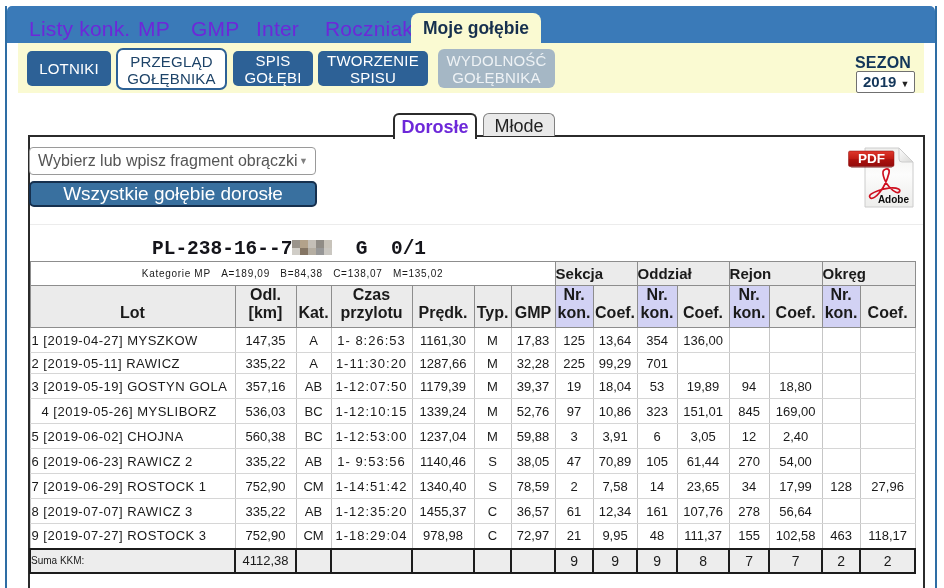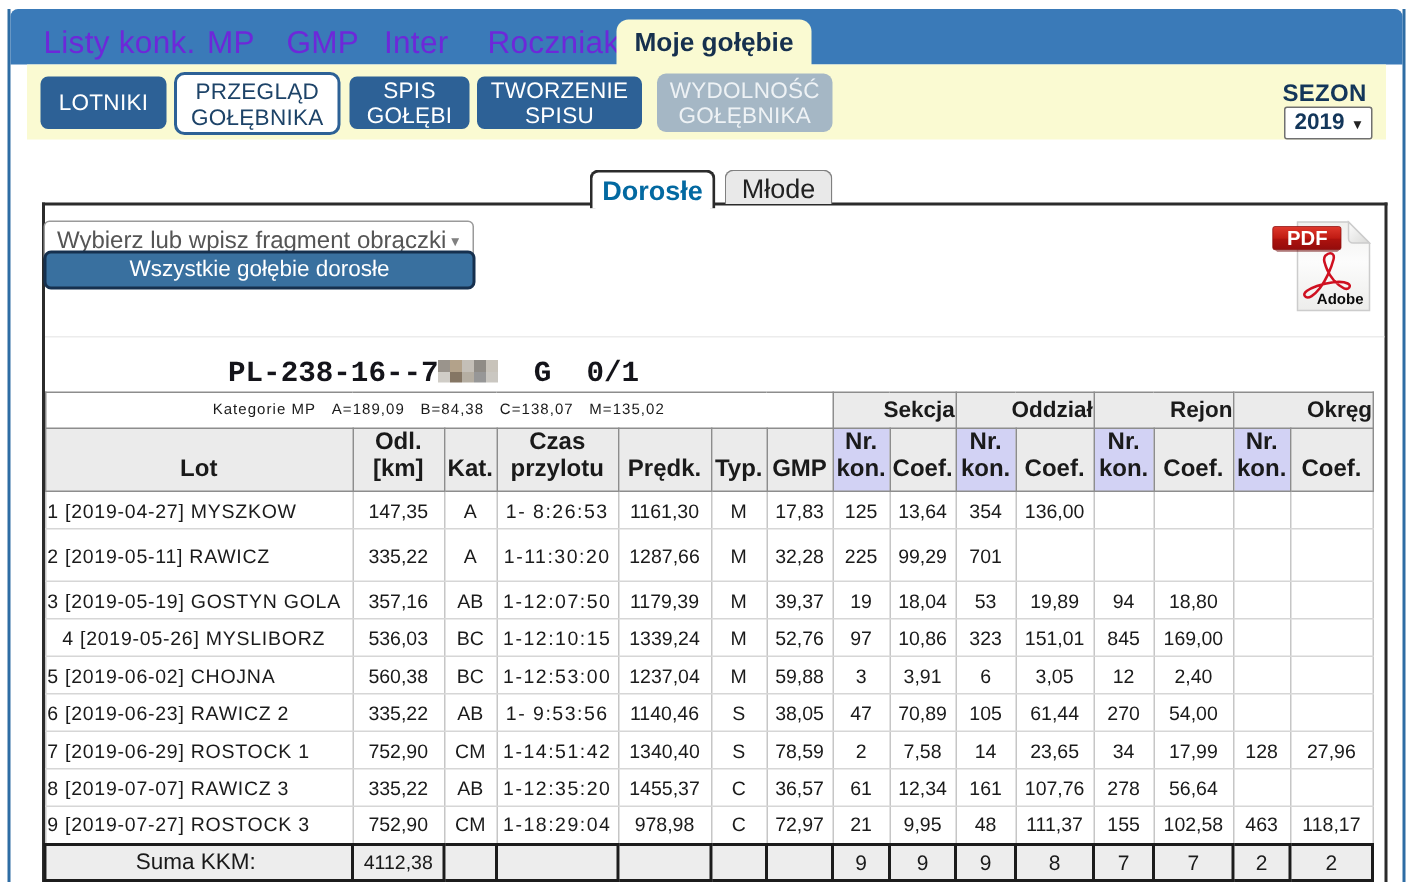--- a/index.html
+++ b/index.html
@@ -3,21 +3,21 @@
 *{margin:0;padding:0;box-sizing:border-box}
 html,body{width:944px;height:588px;background:#fff;font-family:"Liberation Sans",sans-serif;position:relative;overflow:hidden}
 .abs{position:absolute}
 .navitem{position:absolute;top:17px;font-size:21px;color:#6d28d9;letter-spacing:.2px}
 .btn{position:absolute;background:#2d6196;color:#fff;border-radius:5px;font-size:15px;text-align:center;letter-spacing:.2px}
 .btn2{line-height:17px;padding-top:1px;display:flex;align-items:center;justify-content:center}
 table{border-collapse:collapse;table-layout:fixed;font-size:13px;color:#1a1a1a}
 td{border:1px solid #c6c6c6;border-top-color:#d6d6d6;border-bottom-color:#d6d6d6;overflow:hidden;white-space:nowrap}
 td.hd{background:#ebebeb;font-weight:bold;font-size:16px;text-align:center;border:1px solid #8d8d8d;vertical-align:bottom;padding-bottom:5px}
 td.nk{background:#d2d2f4}
-td.grp{background:#ebebeb;font-weight:bold;font-size:15px;text-align:right;border:1px solid #8d8d8d}
+td.grp{background:#ebebeb;font-weight:bold;font-size:15px;text-align:left;border:1px solid #8d8d8d}
 td.cz{letter-spacing:1px}
 td.ft{background:#ededed;border:2px solid #1c1c1c;text-align:center;font-size:14px}
 .r{text-align:center}
 .c{text-align:center}
 </style></head>
 <body>
 
 <div class="abs" style="left:5px;top:6px;width:932px;height:582px;border-left:2px solid #2e6da4;border-right:2px solid #2e6da4"></div>
 
 <div class="abs" style="left:7px;top:6px;width:928px;height:37px;background:#3a7ab8;border-radius:5px 5px 0 0"></div>
@@ -34,26 +34,26 @@
 <div class="btn" style="left:27px;top:51px;width:84px;height:35px;line-height:35px">LOTNIKI</div>
 <div class="btn btn2" style="left:116px;top:48px;width:111px;height:42px;background:#fff;border:2px solid #2d6196;border-radius:7px;color:#1d4368">PRZEGLĄD<br>GOŁĘBNIKA</div>
 <div class="btn btn2" style="left:233px;top:51px;width:80px;height:35px">SPIS<br>GOŁĘBI</div>
 <div class="btn btn2" style="left:318px;top:51px;width:110px;height:35px">TWORZENIE<br>SPISU</div>
 <div class="btn btn2" style="left:438px;top:49px;width:117px;height:39px;background:#a5b7c5;color:#eef2f5;border-radius:6px">WYDOLNOŚĆ<br>GOŁĘBNIKA</div>
 <div class="abs" style="left:855px;top:54px;font-size:16px;font-weight:bold;color:#13365a;letter-spacing:.2px">SEZON</div>
 <div class="abs" style="left:856px;top:71px;width:59px;height:22px;background:#fff;border:1px solid #707070;border-radius:2px;font-size:15px;font-weight:bold;color:#13365a;line-height:20px;padding-left:6px">2019 <span style="font-size:9px;color:#222;font-weight:normal">▼</span></div>
 
 <div class="abs" style="left:28px;top:135px;width:897px;height:453px;border:2px solid #2b2b2b;border-bottom:none;background:#fff"></div>
 
-<div class="abs" style="left:393px;top:113px;width:84px;height:26px;background:#fff;border:2px solid #2b2b2b;border-bottom:none;border-radius:6px 6px 0 0;text-align:center;font-size:18px;font-weight:bold;color:#0369a1;line-height:25px;z-index:5">Dorosłe</div>
+<div class="abs" style="left:393px;top:113px;width:84px;height:26px;background:#fff;border:2px solid #2b2b2b;border-bottom:none;border-radius:6px 6px 0 0;text-align:center;font-size:18px;font-weight:bold;color:#6d28d9;line-height:25px;z-index:5">Dorosłe</div>
 <div class="abs" style="left:483px;top:113px;width:72px;height:23px;background:#e9e9e9;border:1px solid #808080;border-bottom:none;border-radius:6px 6px 0 0;text-align:center;font-size:18px;color:#222;line-height:24px">Młode</div>
 
 <div class="abs" style="left:29px;top:147px;width:287px;height:28px;border:1px solid #9a9a9a;border-radius:4px;font-size:16px;color:#555;line-height:26px;padding-left:8px;letter-spacing:0">Wybierz lub wpisz fragment obrączki<span style="position:absolute;right:7px;top:9px;color:#808080;font-size:9px;line-height:9px;letter-spacing:0">▼</span></div>
 
-<div class="abs" style="left:29px;top:167px;width:288px;height:26px;background:#39709f;border:2px solid #16304e;border-radius:5px;color:#fff;font-size:15px;text-align:center;line-height:22px">Wszystkie gołębie dorosłe</div>
+<div class="abs" style="left:29px;top:181px;width:288px;height:26px;background:#39709f;border:2px solid #16304e;border-radius:5px;color:#fff;font-size:19px;text-align:center;line-height:22px">Wszystkie gołębie dorosłe</div>
 
 <div id="pdficon" class="abs" style="left:848px;top:146px;width:64px;height:62px"></div>
 
 <div class="abs" style="left:30px;top:224px;width:893px;height:1px;background:#ececec"></div>
 
 <div class="abs" style="left:152px;top:238px;font-family:'Liberation Mono',monospace;font-size:19.5px;font-weight:bold;color:#14141a;letter-spacing:0">PL-238-16--7<span style="display:inline-block;width:40px;height:15px;vertical-align:-1px;background:
 linear-gradient(90deg,#9a948c 0 8px,#b3a28a 0 16px,#c4bfb7 0 24px,#908c86 0 32px,#c8c3ba 0 40px) top/40px 8px no-repeat,
 linear-gradient(90deg,#d0cdc7 0 8px,#857664 0 16px,#b5aea2 0 24px,#979797 0 32px,#cac7c1 0 40px) bottom/40px 7px no-repeat"></span>&nbsp;&nbsp;G&nbsp;&nbsp;0/1</div>
 
 <table class="abs" style="left:29px;top:261px;width:885px;border:1px solid #3d3d3d">
@@ -109,21 +109,21 @@
         <td class="r">17,83</td>
         <td class="c">125</td>
         <td class="r">13,64</td>
         <td class="c">354</td>
         <td class="r">136,00</td>
         <td></td>
         <td></td>
         <td></td>
         <td></td>
       </tr>
-<tr style="height:35px">
+<tr style="height:21px">
         <td style="padding-left:1px;letter-spacing:.5px">2 [2019-05-11] RAWICZ</td>
         <td class="r">335,22</td>
         <td class="c">A</td>
         <td class="c cz">1-11:30:20</td>
         <td class="r">1287,66</td>
         <td class="c">M</td>
         <td class="r">32,28</td>
         <td class="c">225</td>
         <td class="r">99,29</td>
         <td class="c">701</td>
@@ -246,21 +246,21 @@
         <td class="c">21</td>
         <td class="r">9,95</td>
         <td class="c">48</td>
         <td class="r">111,37</td>
         <td class="c">155</td>
         <td class="r">102,58</td>
         <td class="c">463</td>
         <td class="r">118,17</td>
       </tr>
 <tr style="height:24px">
-        <td class="ft" style="text-align:center;padding-right:4px;font-size:15px">Suma KKM:</td>
+        <td class="ft" style="text-align:left;padding-right:4px;font-size:10px">Suma KKM:</td>
         <td class="ft r" style="font-size:13px">4112,38</td>
         <td class="ft"></td>
         <td class="ft"></td>
         <td class="ft"></td>
         <td class="ft"></td>
         <td class="ft"></td>
         <td class="ft">9</td>
         <td class="ft">9</td>
         <td class="ft">9</td>
         <td class="ft">8</td>

